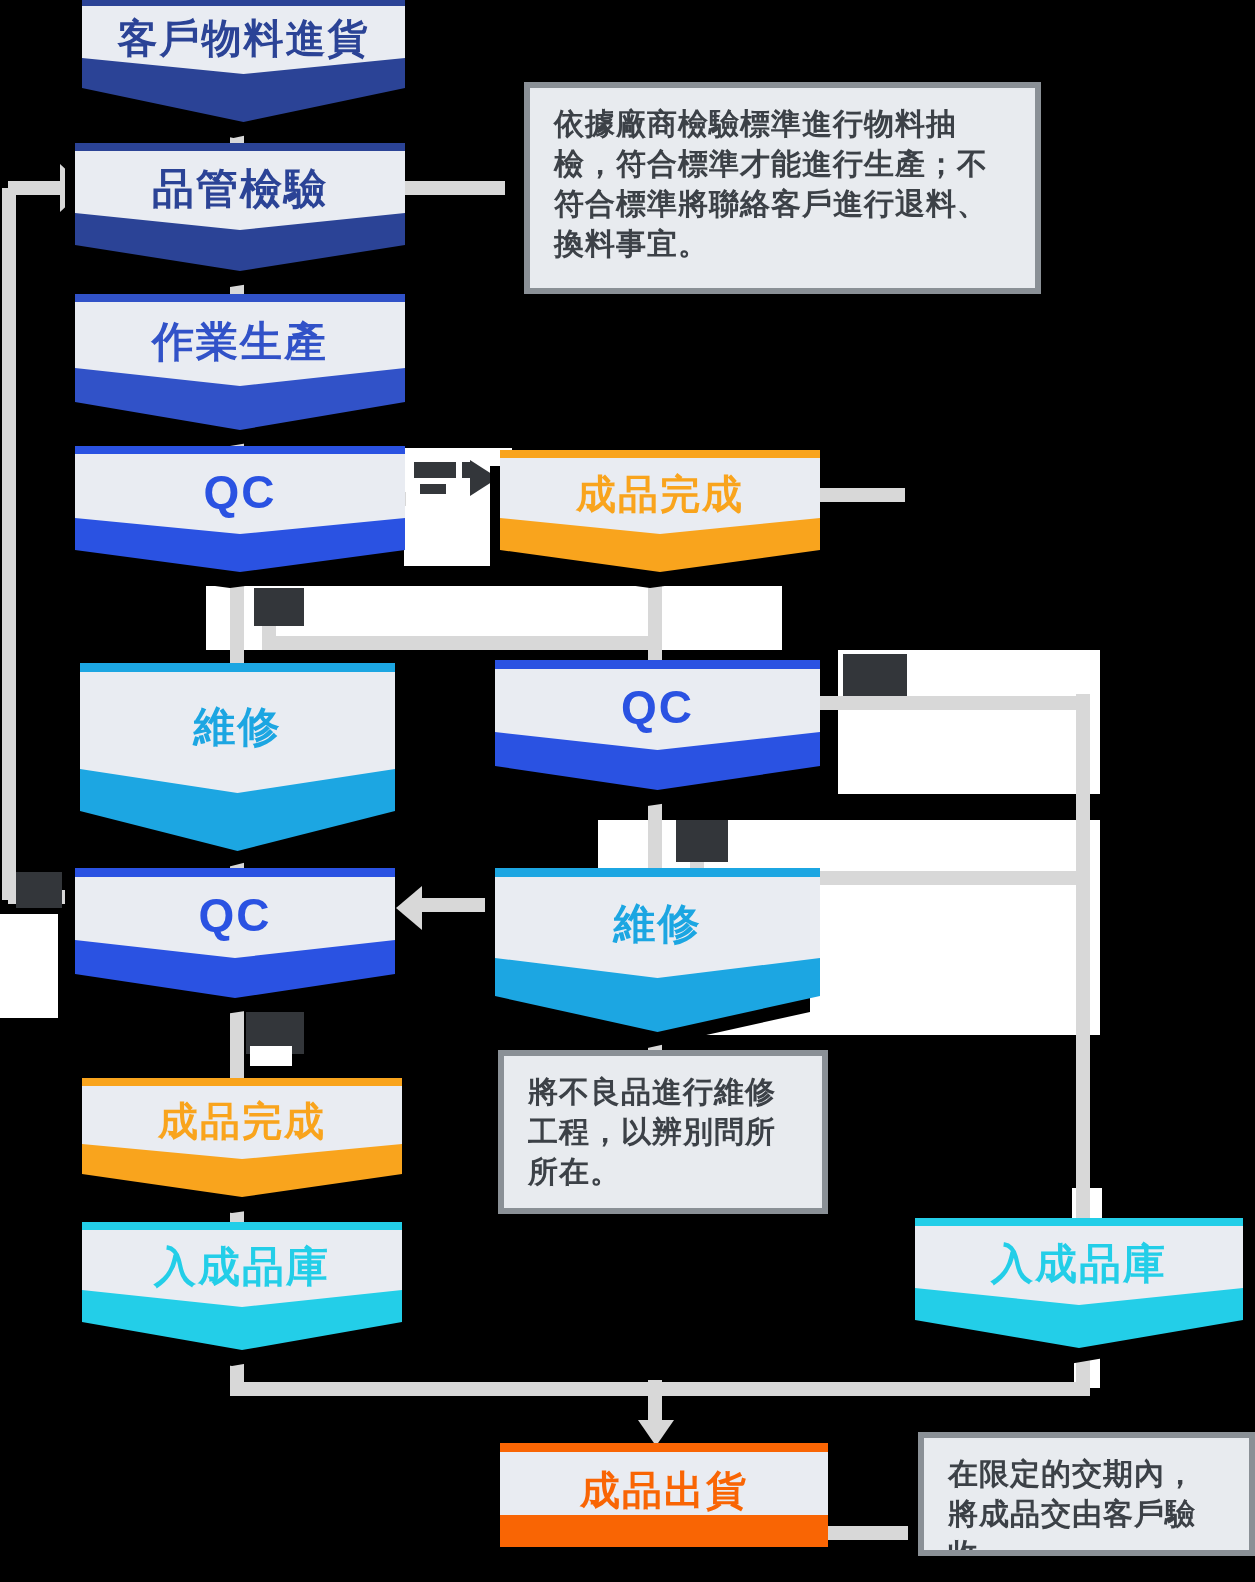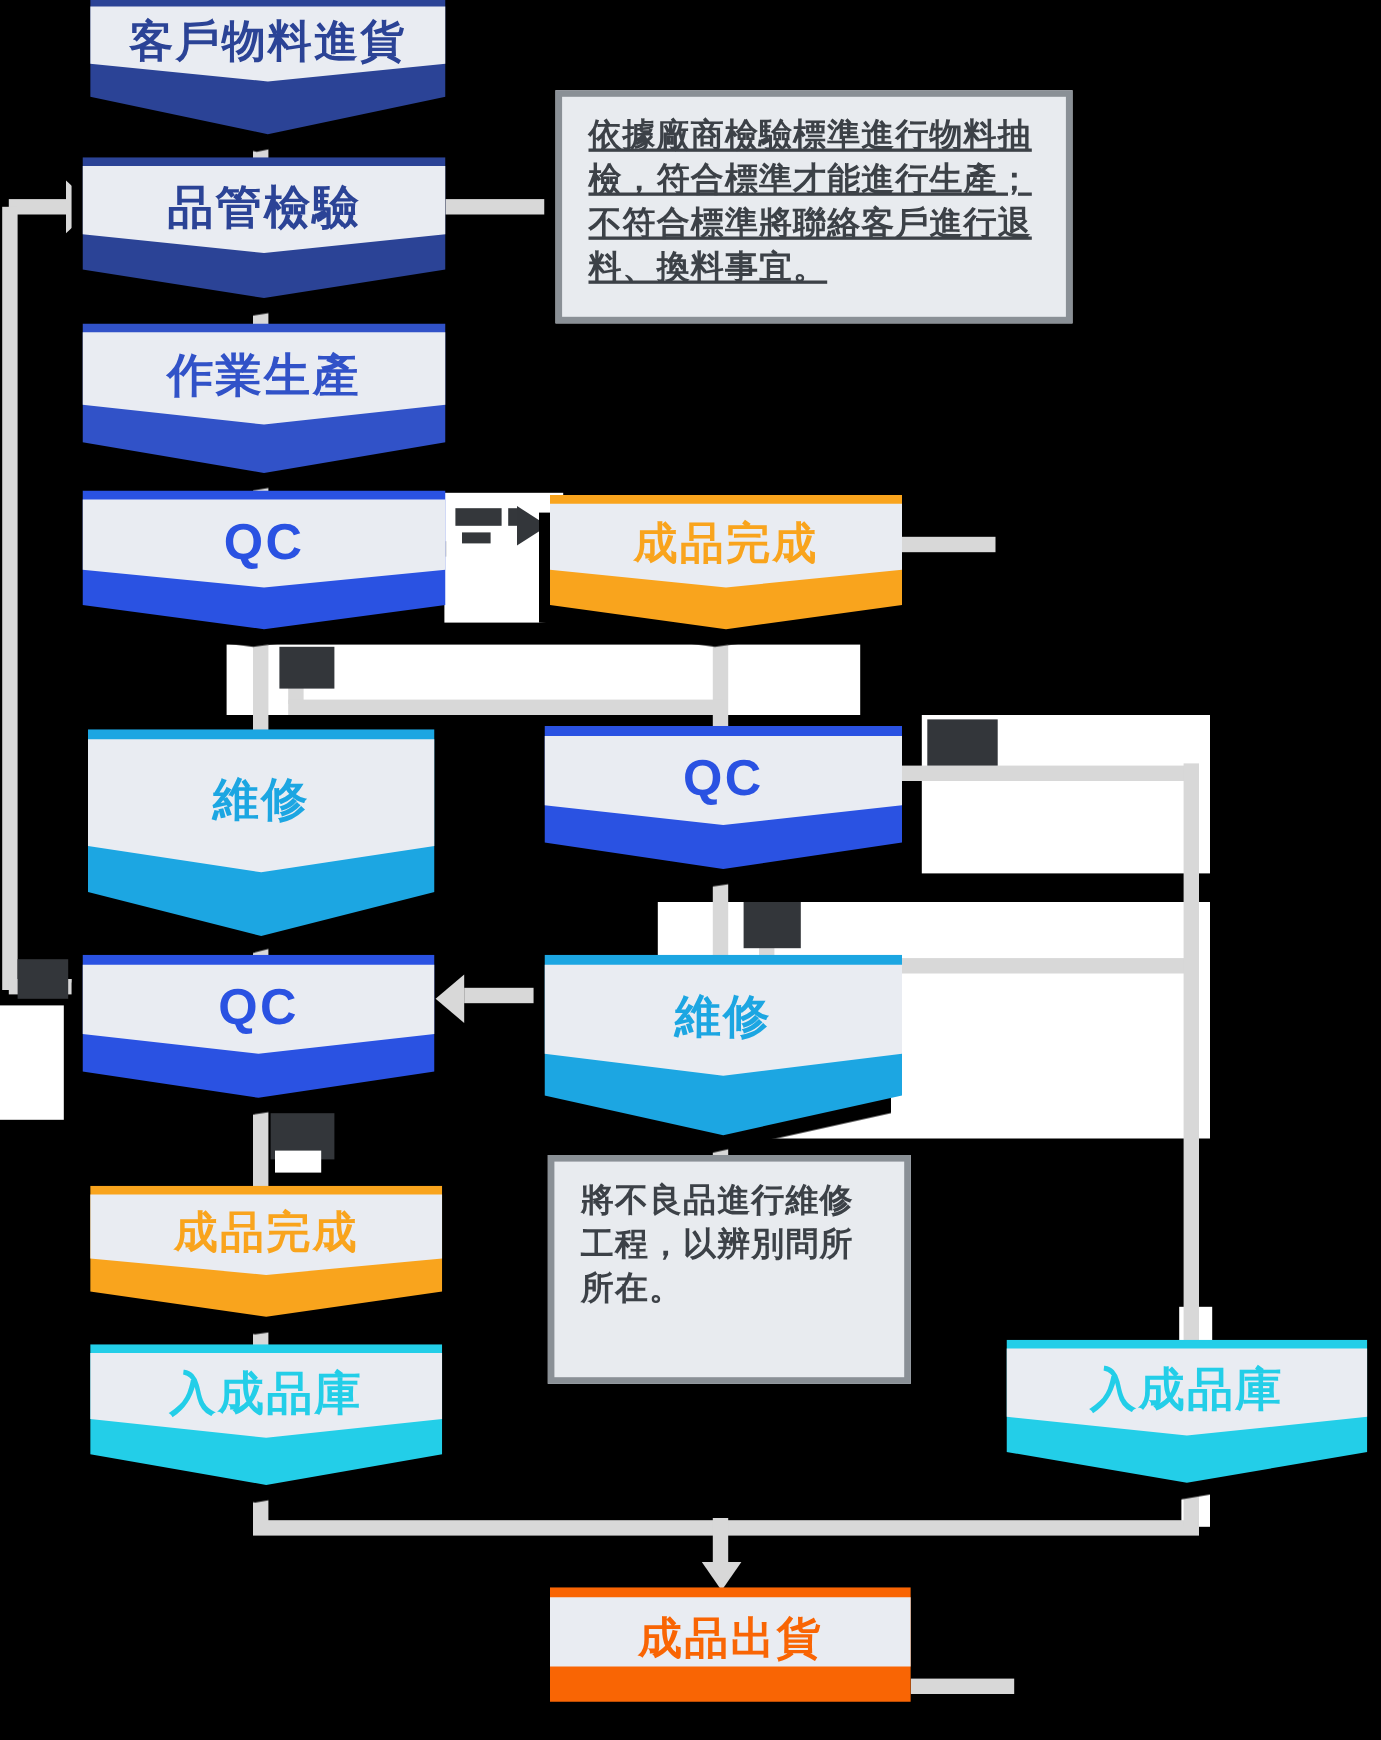--- a/index.html
+++ b/index.html
@@ -10,23 +10,23 @@
   .chip{position:absolute;}
   .tri{position:absolute;width:0;height:0;}
   .tri-right{border-top:24px solid transparent;border-bottom:24px solid transparent;}
   .tri-left{border-top:22px solid transparent;border-bottom:22px solid transparent;}
   .tri-down{border-left:18px solid transparent;border-right:18px solid transparent;}
   .node{position:absolute;filter:drop-shadow(-10px 16px 0 #000);}
   .node text{font-family:"Liberation Sans",sans-serif;font-weight:bold;letter-spacing:2px;}
   .desc{position:absolute;box-sizing:border-box;border:6px solid #8A9096;background:#E8EBEF;
         color:#3C4147;font-weight:bold;font-size:30px;line-height:40px;letter-spacing:1px;
         padding:16px 24px;overflow:hidden;filter:drop-shadow(-10px 16px 0 #000);}
-  #desc1{left:505px;top:82px;width:470px;height:212px;text-decoration:underline;}
+  #desc1{left:524px;top:82px;width:517px;height:212px;}
   #desc2{left:905px;top:392px;width:310px;height:204px;}
-  #desc3{left:498px;top:1050px;width:330px;height:208px;}
+  #desc3{left:498px;top:1050px;width:330px;height:164px;}
   #desc4{left:918px;top:1432px;width:337px;height:124px;}
   .passchip{position:absolute;background:#FFFFFF;}
   .mark{position:absolute;background:#34373B;}
 </style>
 </head>
 <body>
 
 <div id="canvas">
   <div id="layer-patches">
       <div class="patch" style="left: 404px; top: 448px; width: 108px; height: 118px; background: rgb(255, 255, 255);"></div>
@@ -147,13 +147,14 @@
       </svg>
       <svg class="node" width="328" height="106" viewBox="0 0 328 106" style="left: 500px; top: 1443px;">
         <path d="M0 0 H328 V104 H0 Z" fill="#F96504"></path>
         <path d="M0 9 H328 V72 H0 Z" fill="#E9ECF2"></path>
         <text x="164" y="46.5" text-anchor="middle" dominant-baseline="central" fill="#F96504" font-size="40">成品出貨</text>
       </svg>
     </div>
 
   <div class="desc" id="desc1">依據廠商檢驗標準進行物料抽檢，符合標準才能進行生產；不符合標準將聯絡客戶進行退料、換料事宜。</div>
   <div class="desc" id="desc3">將不良品進行維修工程，以辨別問所所在。</div>
+  <div class="desc" id="desc4">在限定的交期內，將成品交由客戶驗收。</div>
 </div>
 
 </body></html>

